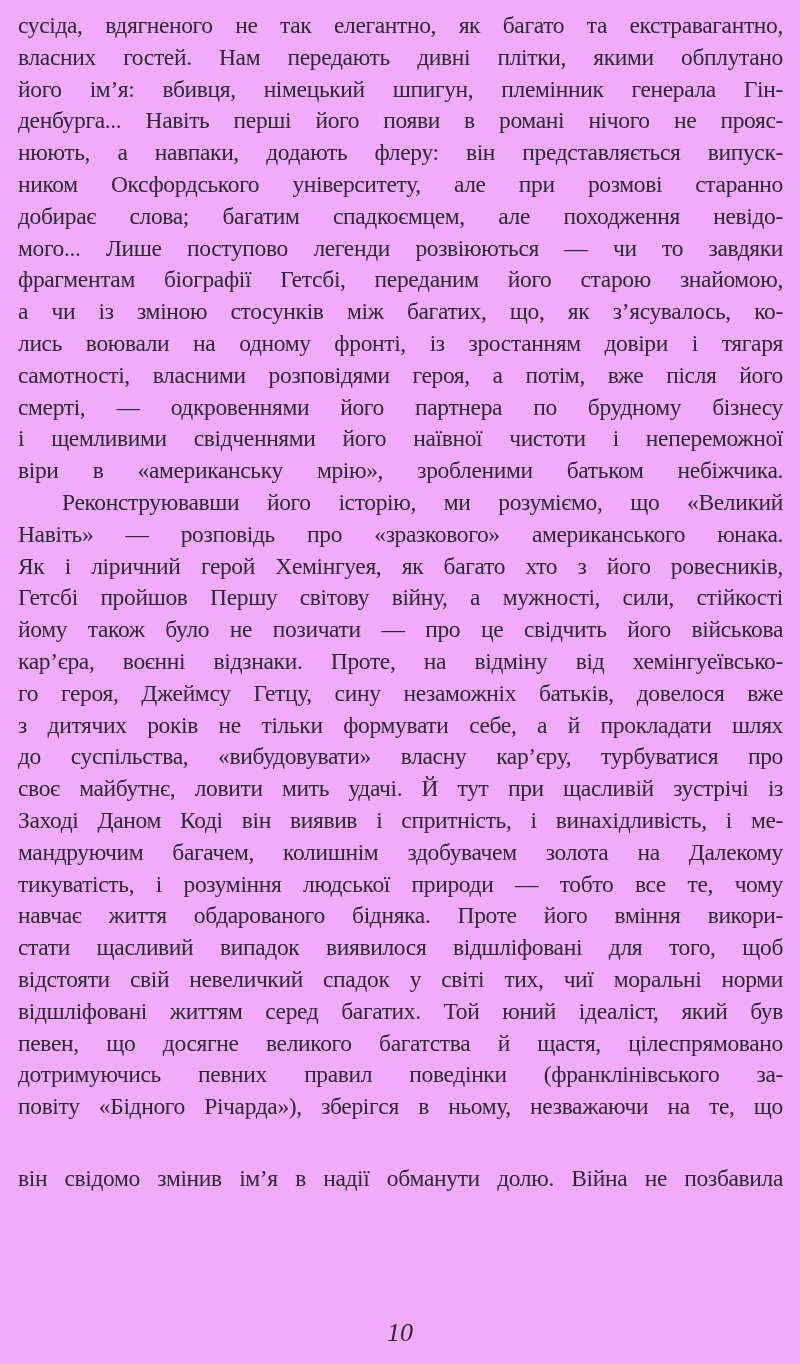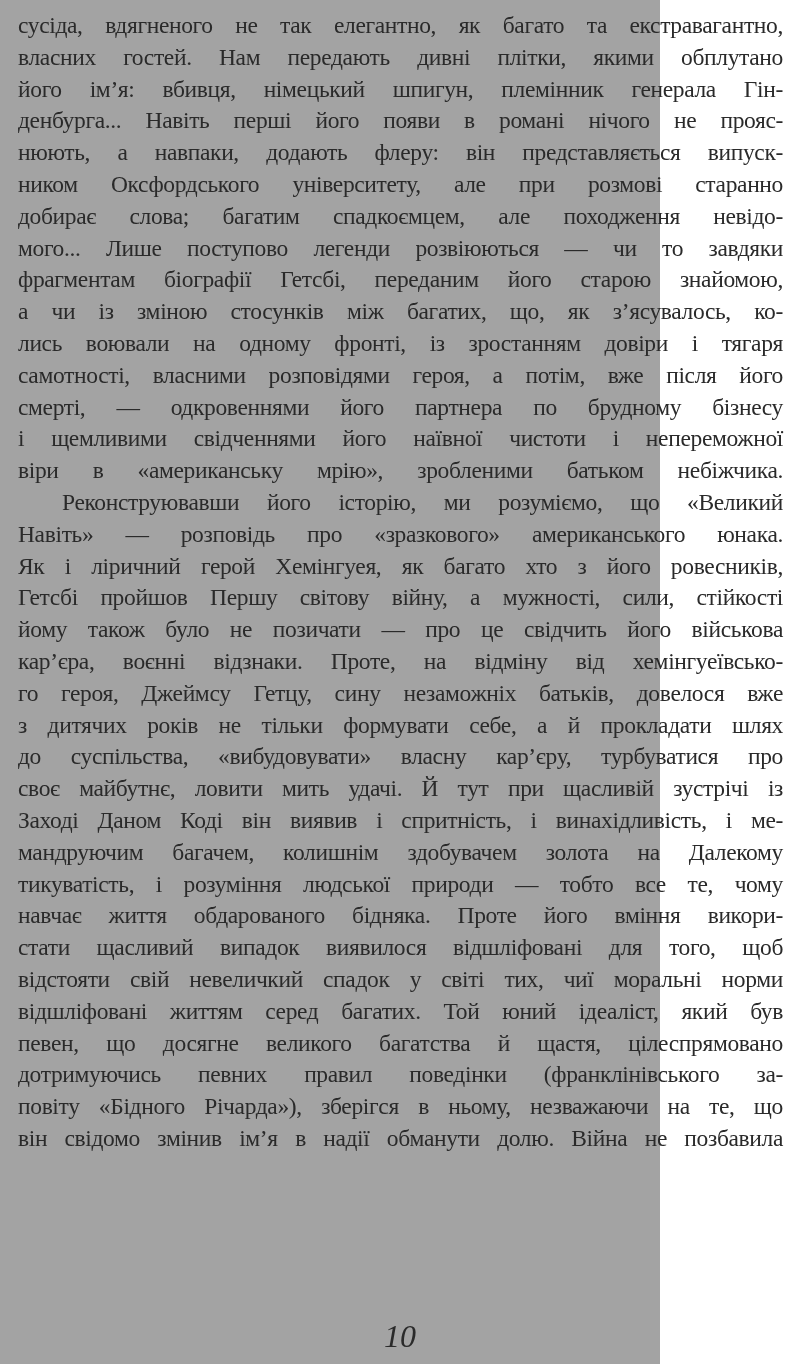--- a/index.html
+++ b/index.html
@@ -1,36 +1,36 @@
 <!DOCTYPE html>
 <html><head>
 <meta charset="utf-8">
 <style>
   html, body { margin: 0; padding: 0; background: #ffffff; }
   body { width: 800px; height: 1364px; position: relative; overflow: hidden; }
   .page {
-    position: absolute; left: 0; top: 0; width: 660px; height: 1364px;
-    background: #a3a3a3;
+    position: absolute; left: 0; top: 0; width: 800px; height: 1364px;
+    background: #f0abfc;
   }
   .text-block {
     position: absolute; left: 18px; top: 10px; width: 765px;
     font-family: "Liberation Serif", "DejaVu Serif", serif;
     font-size: 23.5px; color: #2a2a2a;
   }
   .line {
     display: block; height: 31.8px; line-height: 31.8px;
     white-space: nowrap; text-align: justify; text-align-last: justify;
     letter-spacing: -0.35px;
   }
-  .line.last { text-align-last: justify; }
+  .line.last { text-align-last: justify; margin-top: 40px; }
   .line.indent { padding-left: 44px; }
   .page-number {
     position: absolute; left: 0; width: 800px; top: 1318px;
     text-align: center; font-family: "Liberation Serif", "DejaVu Serif", serif;
-    font-style: italic; font-size: 32px; color: #2a2a2a;
+    font-style: italic; font-size: 26px; color: #2a2a2a;
   }
 </style>
 </head>
 <body>
 
 <div class="page">
   <div class="text-block">
 
     <div>
       <span class="line">сусіда, вдягненого не так елегантно, як багато та екстравагантно,</span>

